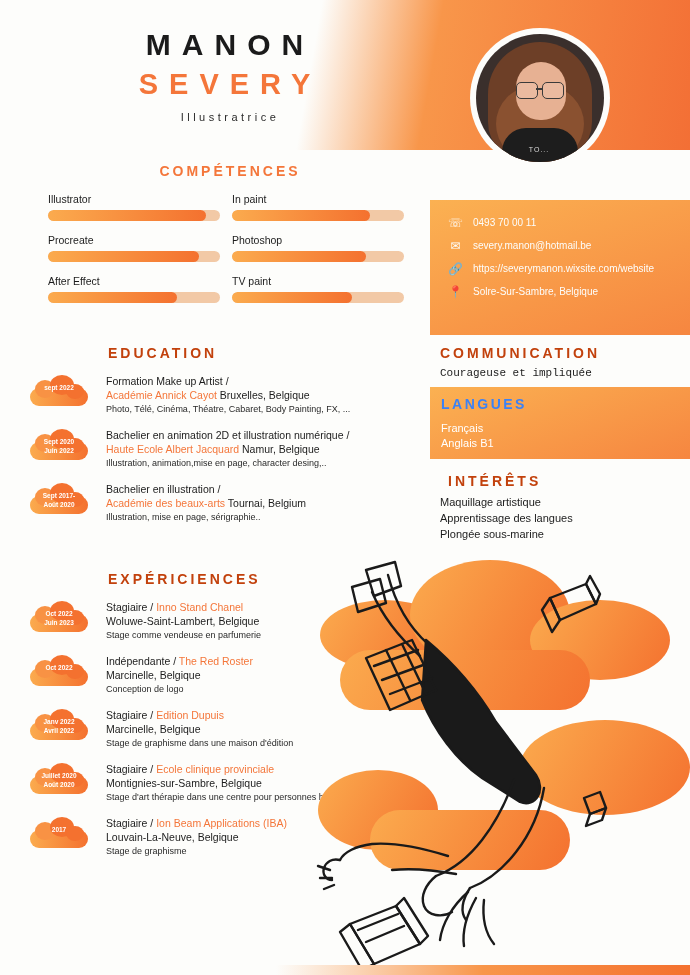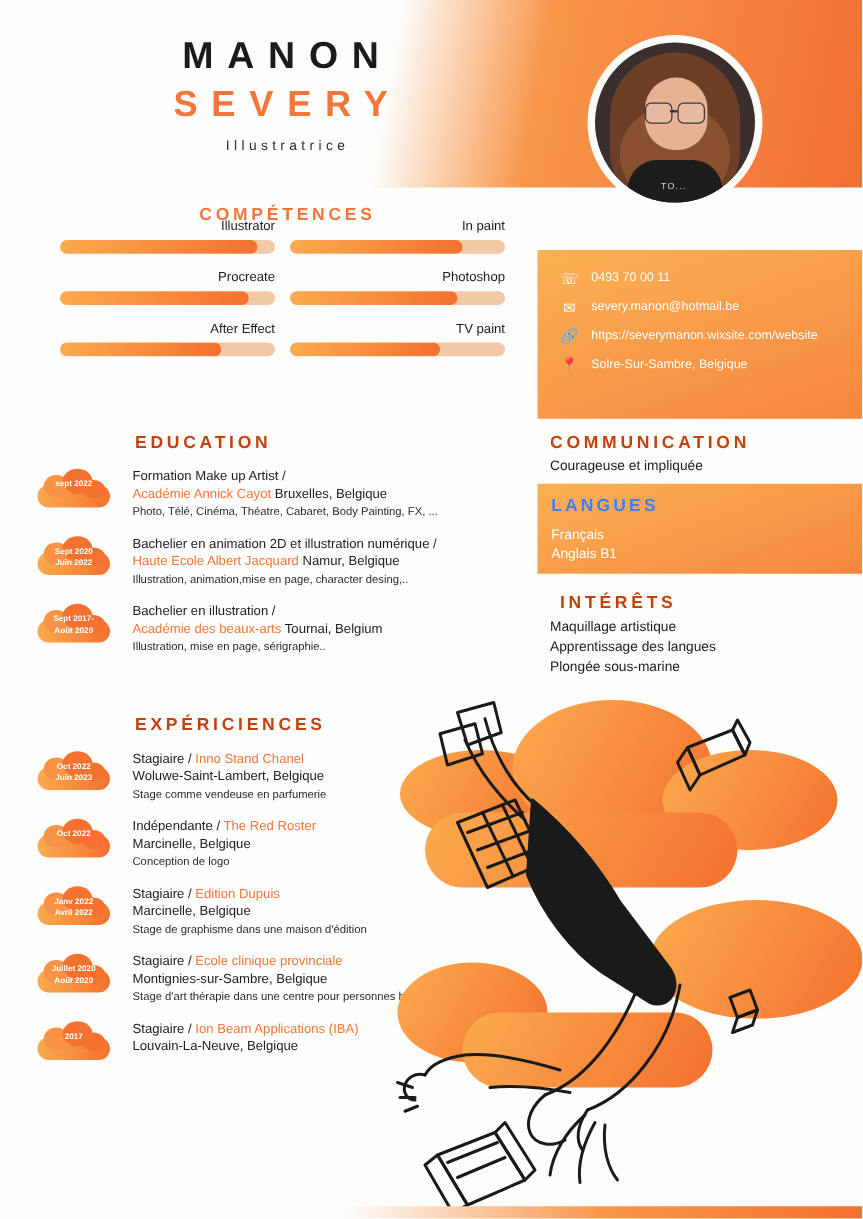--- a/index.html
+++ b/index.html
@@ -138,23 +138,22 @@
   }
   .competences-title {
     position: absolute;
     top: 163px; left: 40px;
     width: 380px;
     text-align: center;
     color: #f4763a;
   }
   .skills {
     position: absolute;
-    top: 175px; left: 48px;
+    top: 193px; left: 48px;
     width: 370px;
-    text-align: right;
   }
   .skill-row {
     display: flex;
     gap: 12px;
     margin-bottom: 13px;
   }
   .skill {
     width: 172px;
   }
   .skill-label {
@@ -208,20 +207,21 @@
   
   .comm-title {
     position: absolute;
     top: 345px; left: 440px;
   }
   .comm-text {
     position: absolute;
     top: 367px; left: 440px;
     font-size: 11px;
     color: #1c1c1c;
+    font-family: Liberation Mono, monospace;
   }
   .langues-panel {
     position: absolute;
     top: 387px; left: 430px;
     width: 260px; height: 72px;
     background: linear-gradient(160deg, #fbb152 0%, #f68640 100%);
   }
   .langues-title {
     position: absolute;
     top: 396px; left: 441px;
@@ -588,20 +588,21 @@
       <div class="cloud">
         <div class="c-main"></div>
         <div class="c-b1"></div>
         <div class="c-b2"></div>
         <div class="c-b3"></div>
         <div class="cloud-date" style="white-space:pre-line;">2017</div>
       </div>
       <div class="tl-body">
         <div class="tl-head"><span>Stagiaire  /</span> <span class="org">Ion Beam Applications (IBA)</span></div>
         <div class="tl-place">Louvain-La-Neuve, Belgique</div>
+        <div class="tl-desc">Stage de graphisme</div>
       </div>
     </div>
 
   </div>
 
   <div class="deco">
     <div class="cl" style="left:20px; top:60px; width:130px; height:70px;"></div>
     <div class="cl" style="left:110px; top:20px; width:160px; height:110px;"></div>
     <div class="cl" style="left:230px; top:60px; width:140px; height:80px;"></div>
     <div class="cl" style="left:40px; top:110px; width:250px; height:60px; border-radius:30px;"></div>

